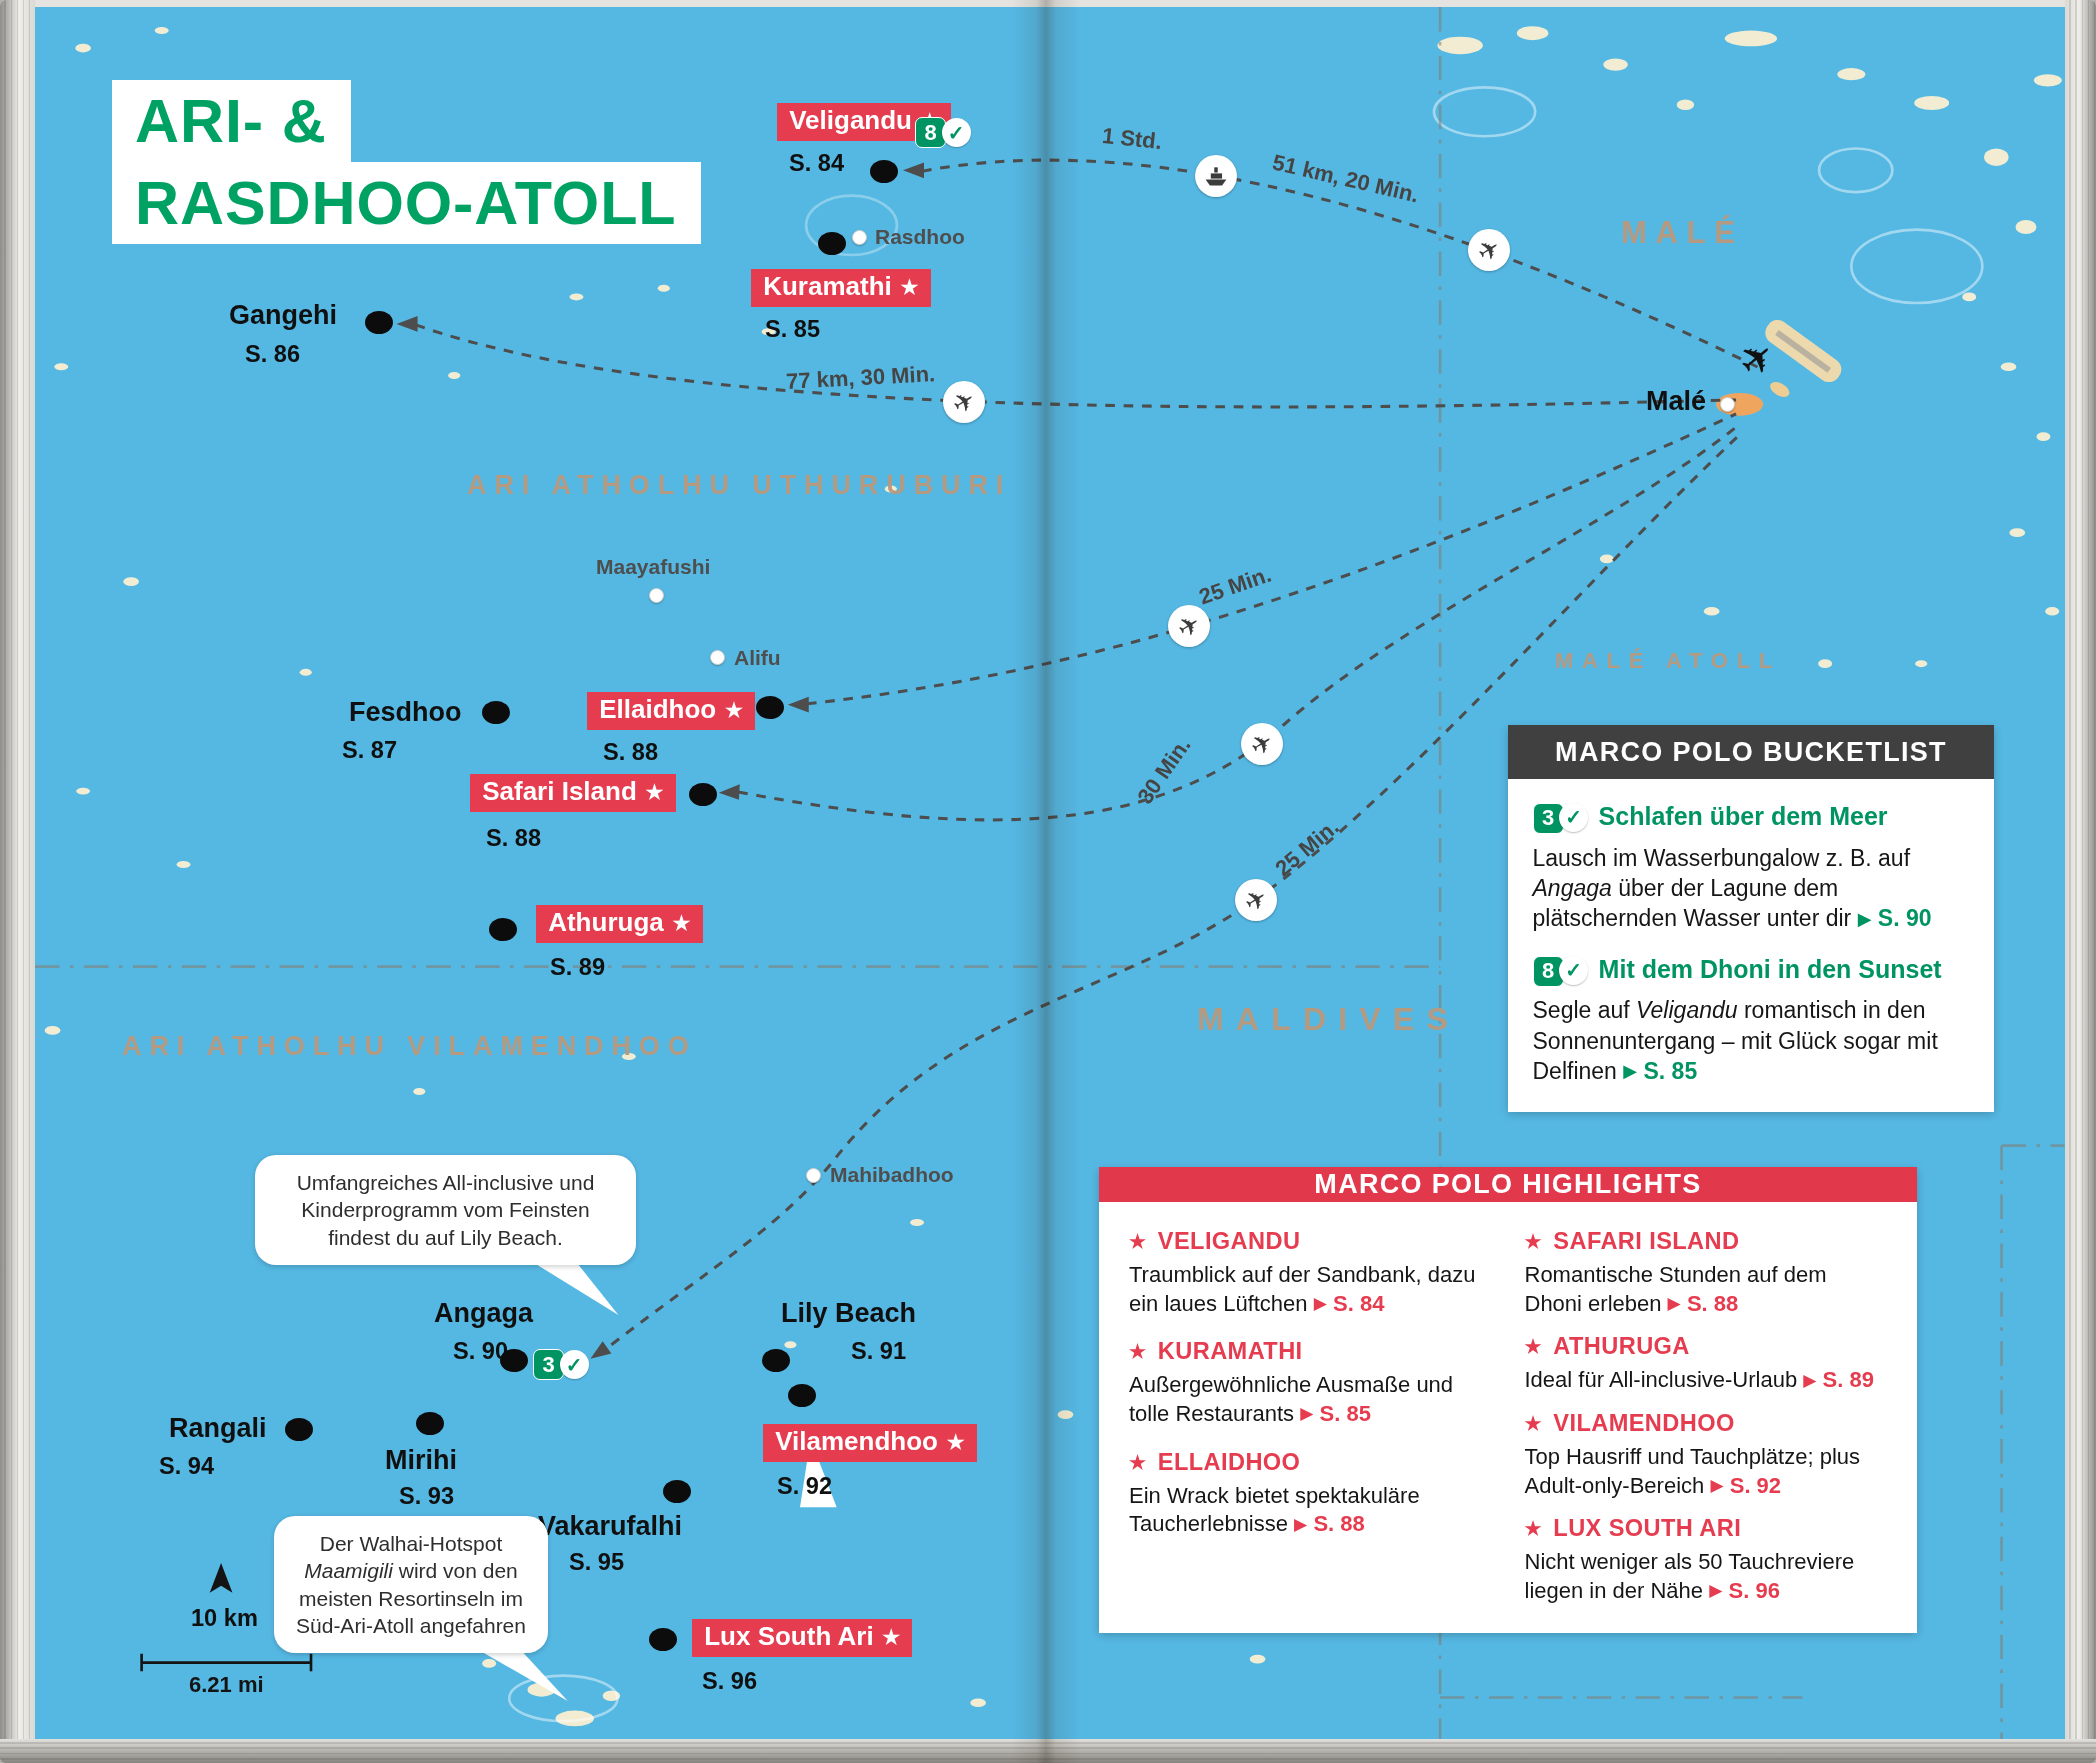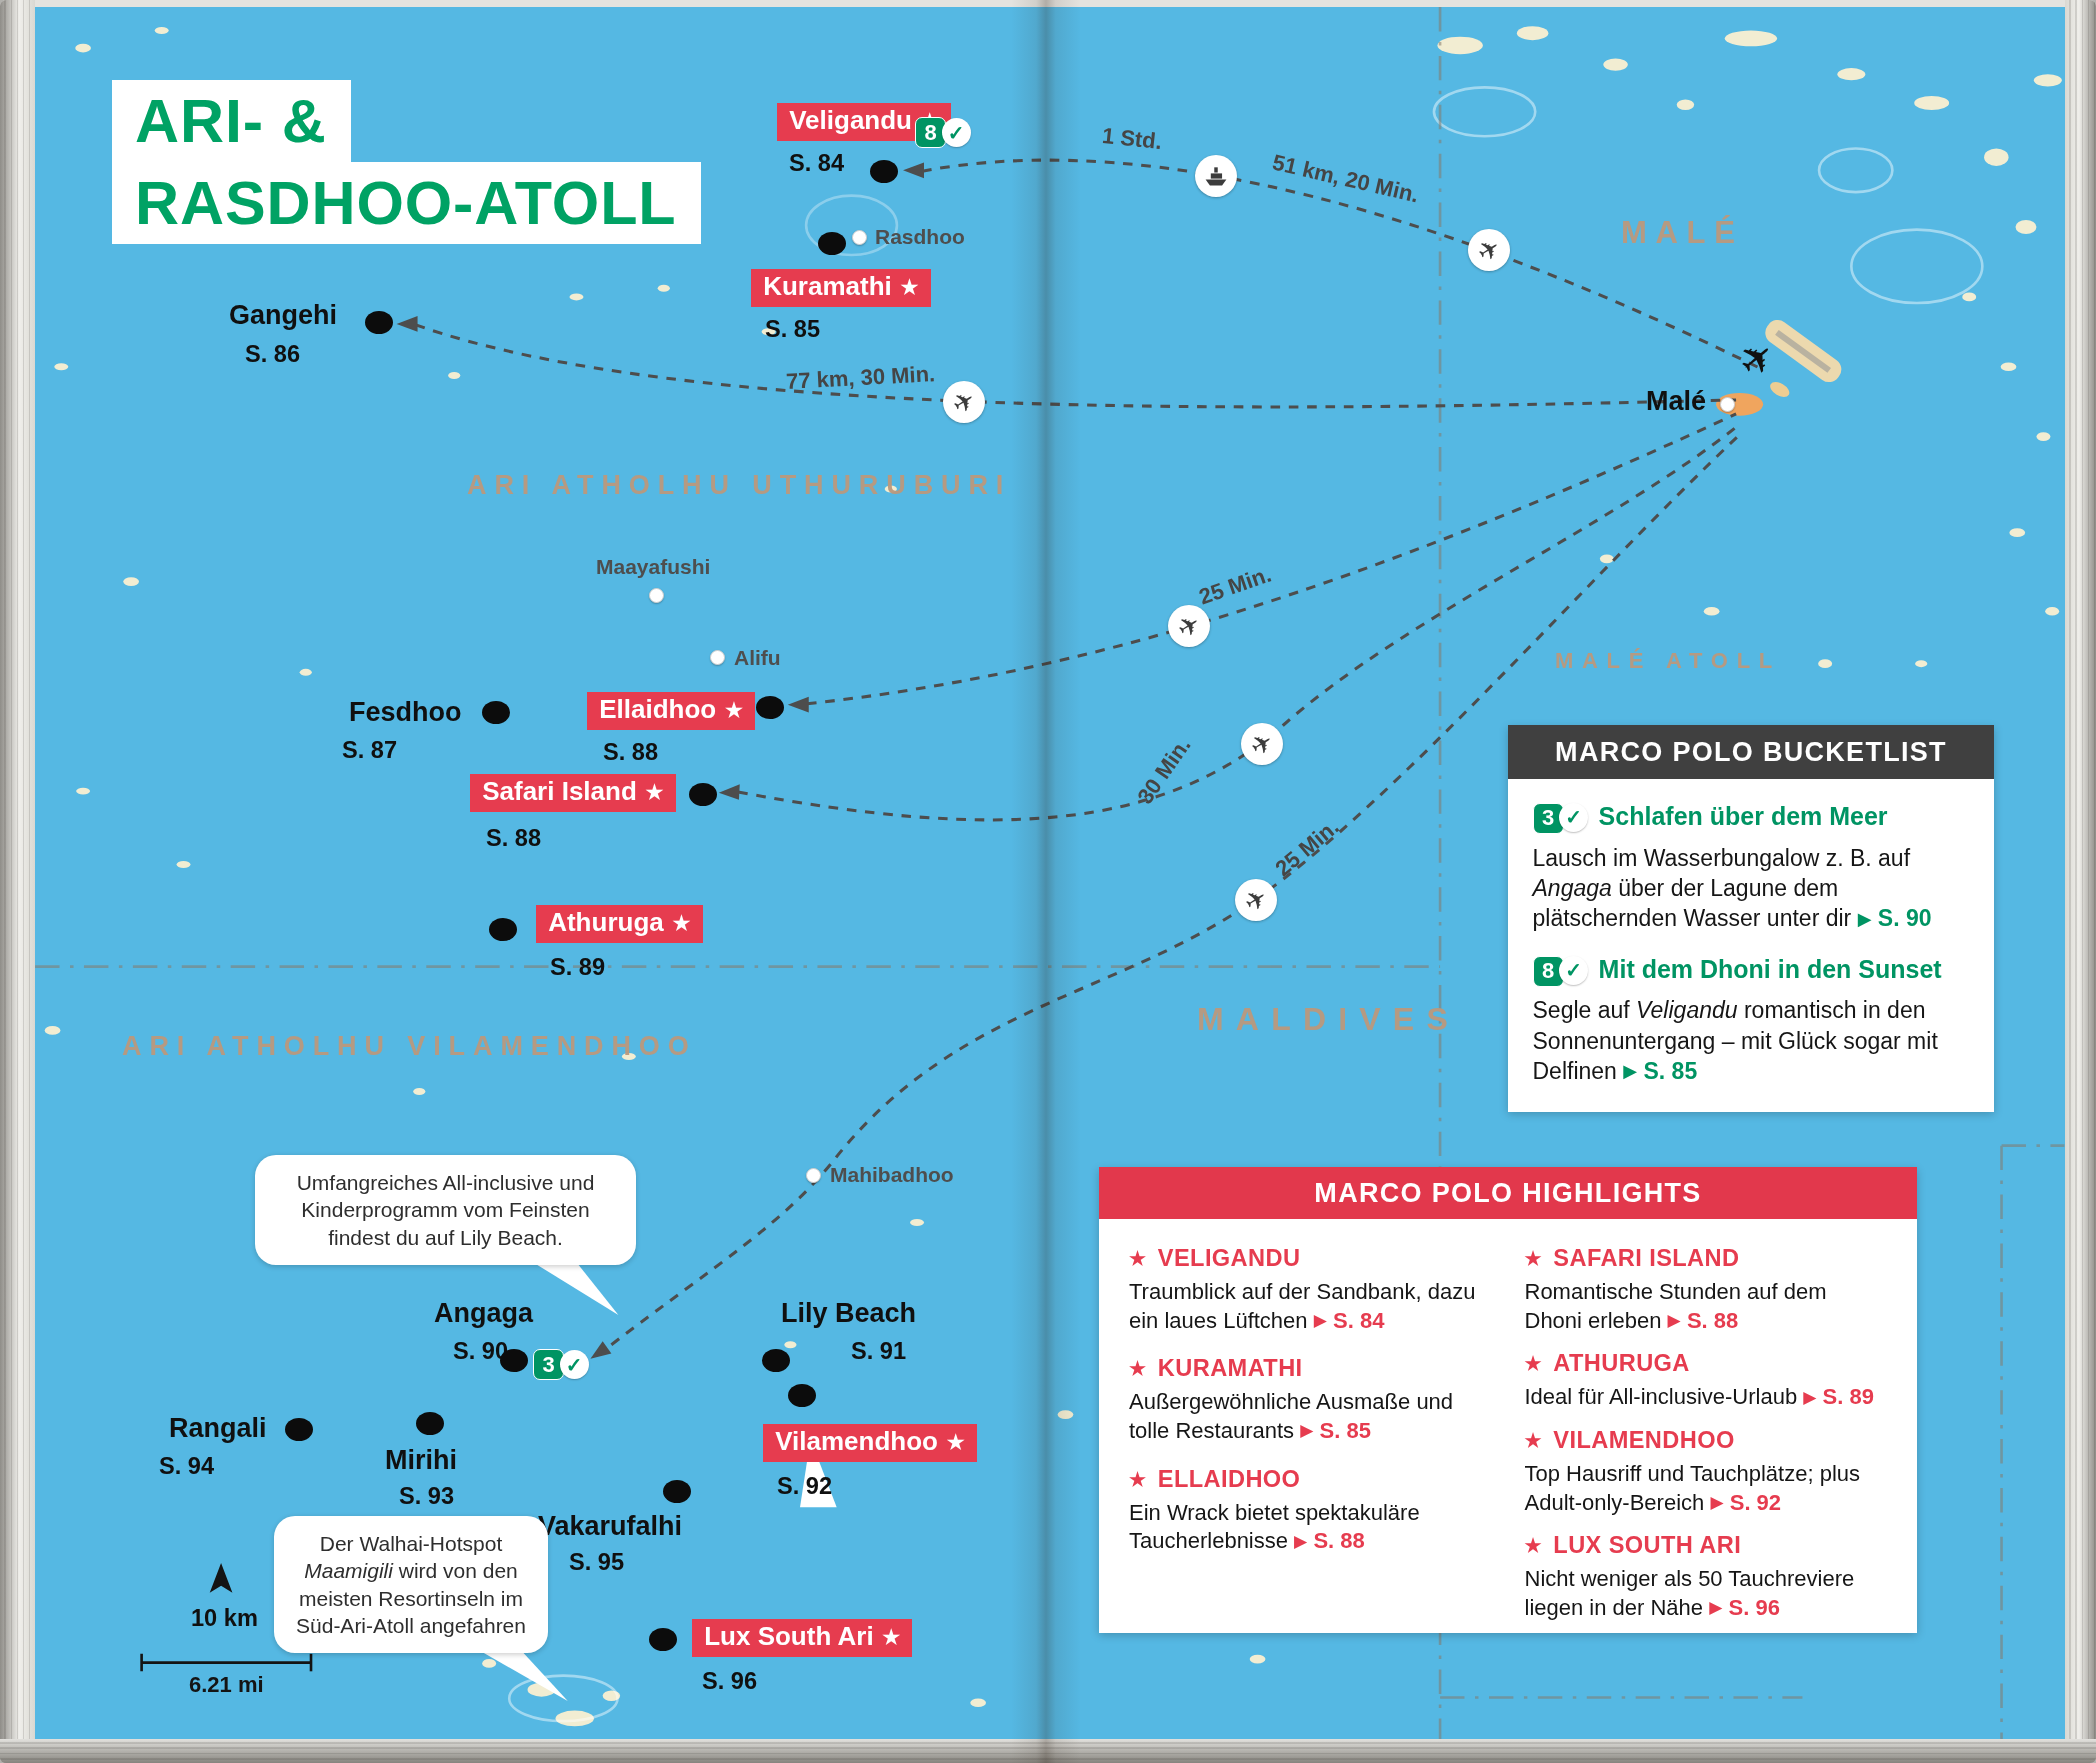--- a/index.html
+++ b/index.html
@@ -323,21 +323,21 @@
           <div class="bl-heading"><span class="badge-wrap">
                   <span class="badge-num">8</span>
                   <span class="badge-check">✓</span>
                 </span><span>Mit dem Dhoni in den Sunset</span></div>
           <p class="bl-text"><span>Segle auf </span><i>Veligandu</i><span> romantisch in den Sonnenuntergang – mit Glück sogar mit Delfinen </span><span class="pg g"><span class="tri">▶</span>&nbsp;<span>S. 85</span></span></p>
         </div>
       </div>
     </div>
 
     <div class="box" style="left:1099px;top:1167px;width:818px;height:466px">
-      <div class="box-head" style="height:52px;background:#e2384c">MARCO POLO HIGHLIGHTS</div>
+      <div class="box-head" style="height:35px;background:#e2384c">MARCO POLO HIGHLIGHTS</div>
       <div class="hl-body">
         <div class="hl-col">
           <div class="hl-item">
             <div class="hl-name">
                   <span class="star">★</span>
                   <span>VELIGANDU</span>
                 </div>
             <div class="hl-text"><span>Traumblick auf der Sandbank, dazu ein laues Lüftchen </span><span class="pg r"><span class="tri">▶</span>&nbsp;<span>S. 84</span></span></div>
           </div>
           <div class="hl-item">

